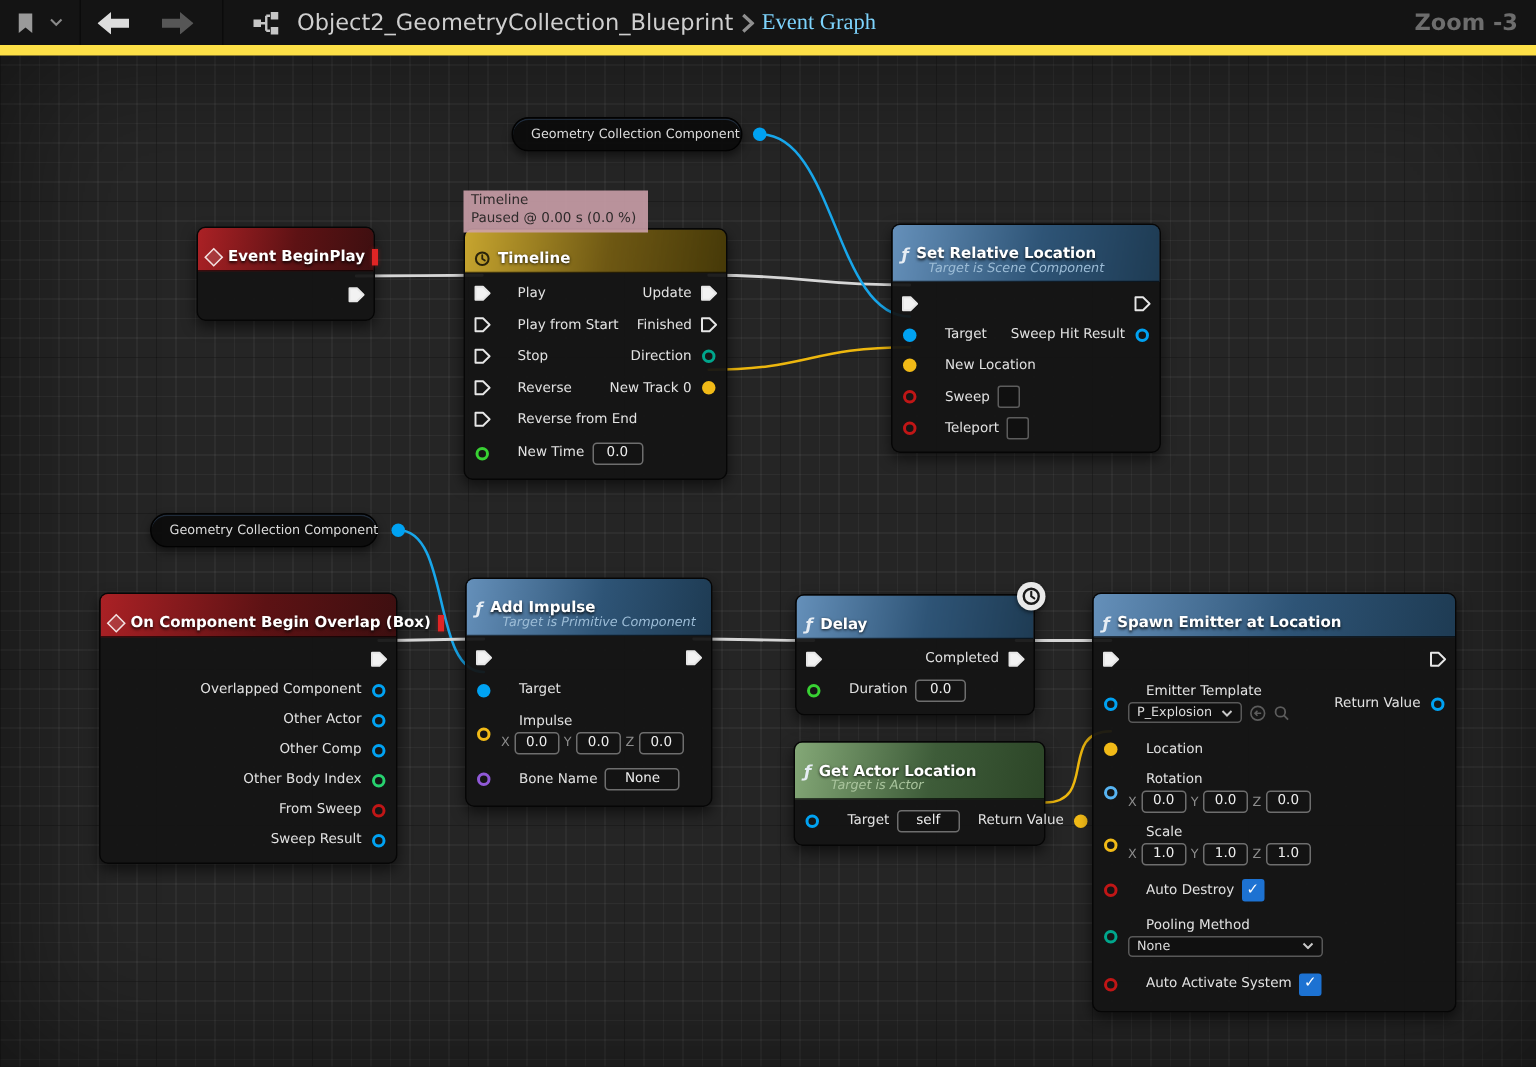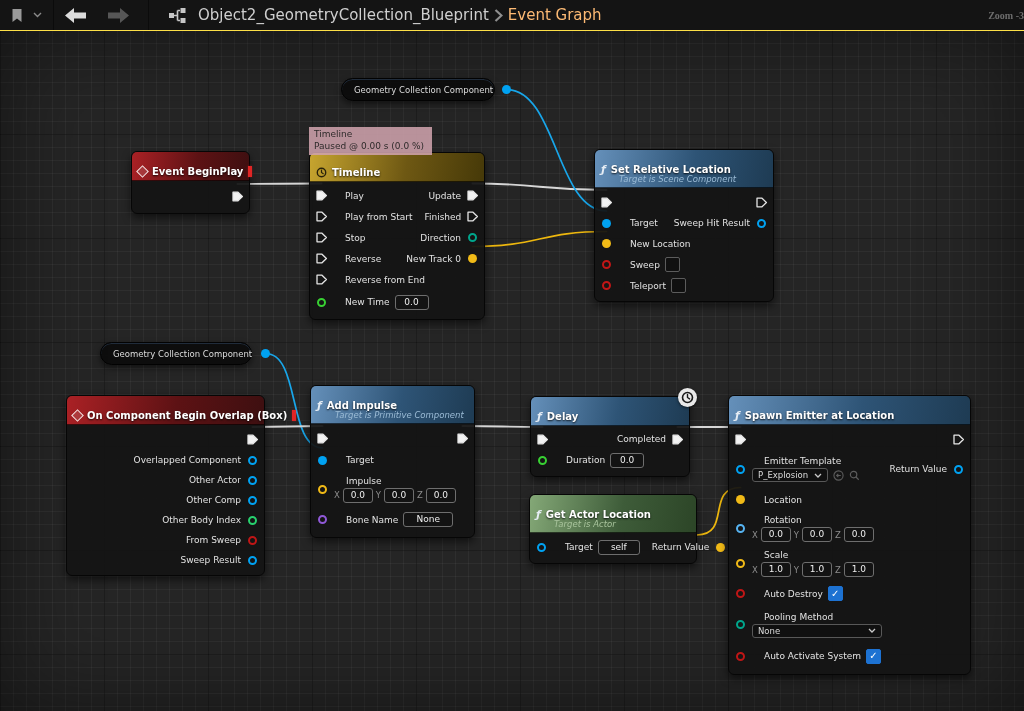--- a/index.html
+++ b/index.html
@@ -4,28 +4,28 @@
 <style>
   html,body{margin:0;padding:0;}
   body{
     width:1024px;height:711px;position:relative;overflow:hidden;
     background:#1b1b1b;font-family:"DejaVu Sans","Liberation Sans",sans-serif;
     -webkit-font-smoothing:antialiased;
   }
   
   .toolbar{
     position:absolute;top:0;left:0;right:0;height:30px;background:#141414;
-    display:flex;align-items:center;z-index:6;border-bottom:1px solid #fde047;
+    display:flex;align-items:center;z-index:6;border-bottom:7px solid #fde047;
   }
   .tb-ic{display:flex;align-items:center;justify-content:center;padding:0 5px;cursor:default;}
   .tb-sep{width:1px;height:30px;background:#0b0b0b;margin:0 6px;}
   .bc-root{font-size:15px;color:#cfcfcf;margin-left:6px;white-space:nowrap;}
-  .bc-leaf{font-size:15px;color:#fdba74;white-space:nowrap;}
+  .bc-leaf{font-size:15px;color:#7dd3fc;white-space:nowrap;font-family:Liberation Serif, serif;}
   .spacer{flex:1;}
-  .zoom{font-size:10px;font-weight:bold;color:#6d6d6d;font-family:Liberation Serif, serif;}
+  .zoom{font-size:15px;font-weight:bold;color:#6d6d6d;margin-right:12px;}
   
   .graph-bg{
     position:absolute;left:0;top:30px;right:0;bottom:0;
     background-color:#252525;
     background-image:
       repeating-linear-gradient(to right, rgba(0,0,0,0.38) 0 1px, transparent 1px 104px),
       repeating-linear-gradient(to bottom, rgba(0,0,0,0.38) 0 1px, transparent 1px 104px),
       repeating-linear-gradient(to right, rgba(255,255,255,0.045) 0 1px, transparent 1px 13px),
       repeating-linear-gradient(to bottom, rgba(255,255,255,0.045) 0 1px, transparent 1px 13px);
     box-shadow: inset 0 0 90px rgba(0,0,0,0.5);

